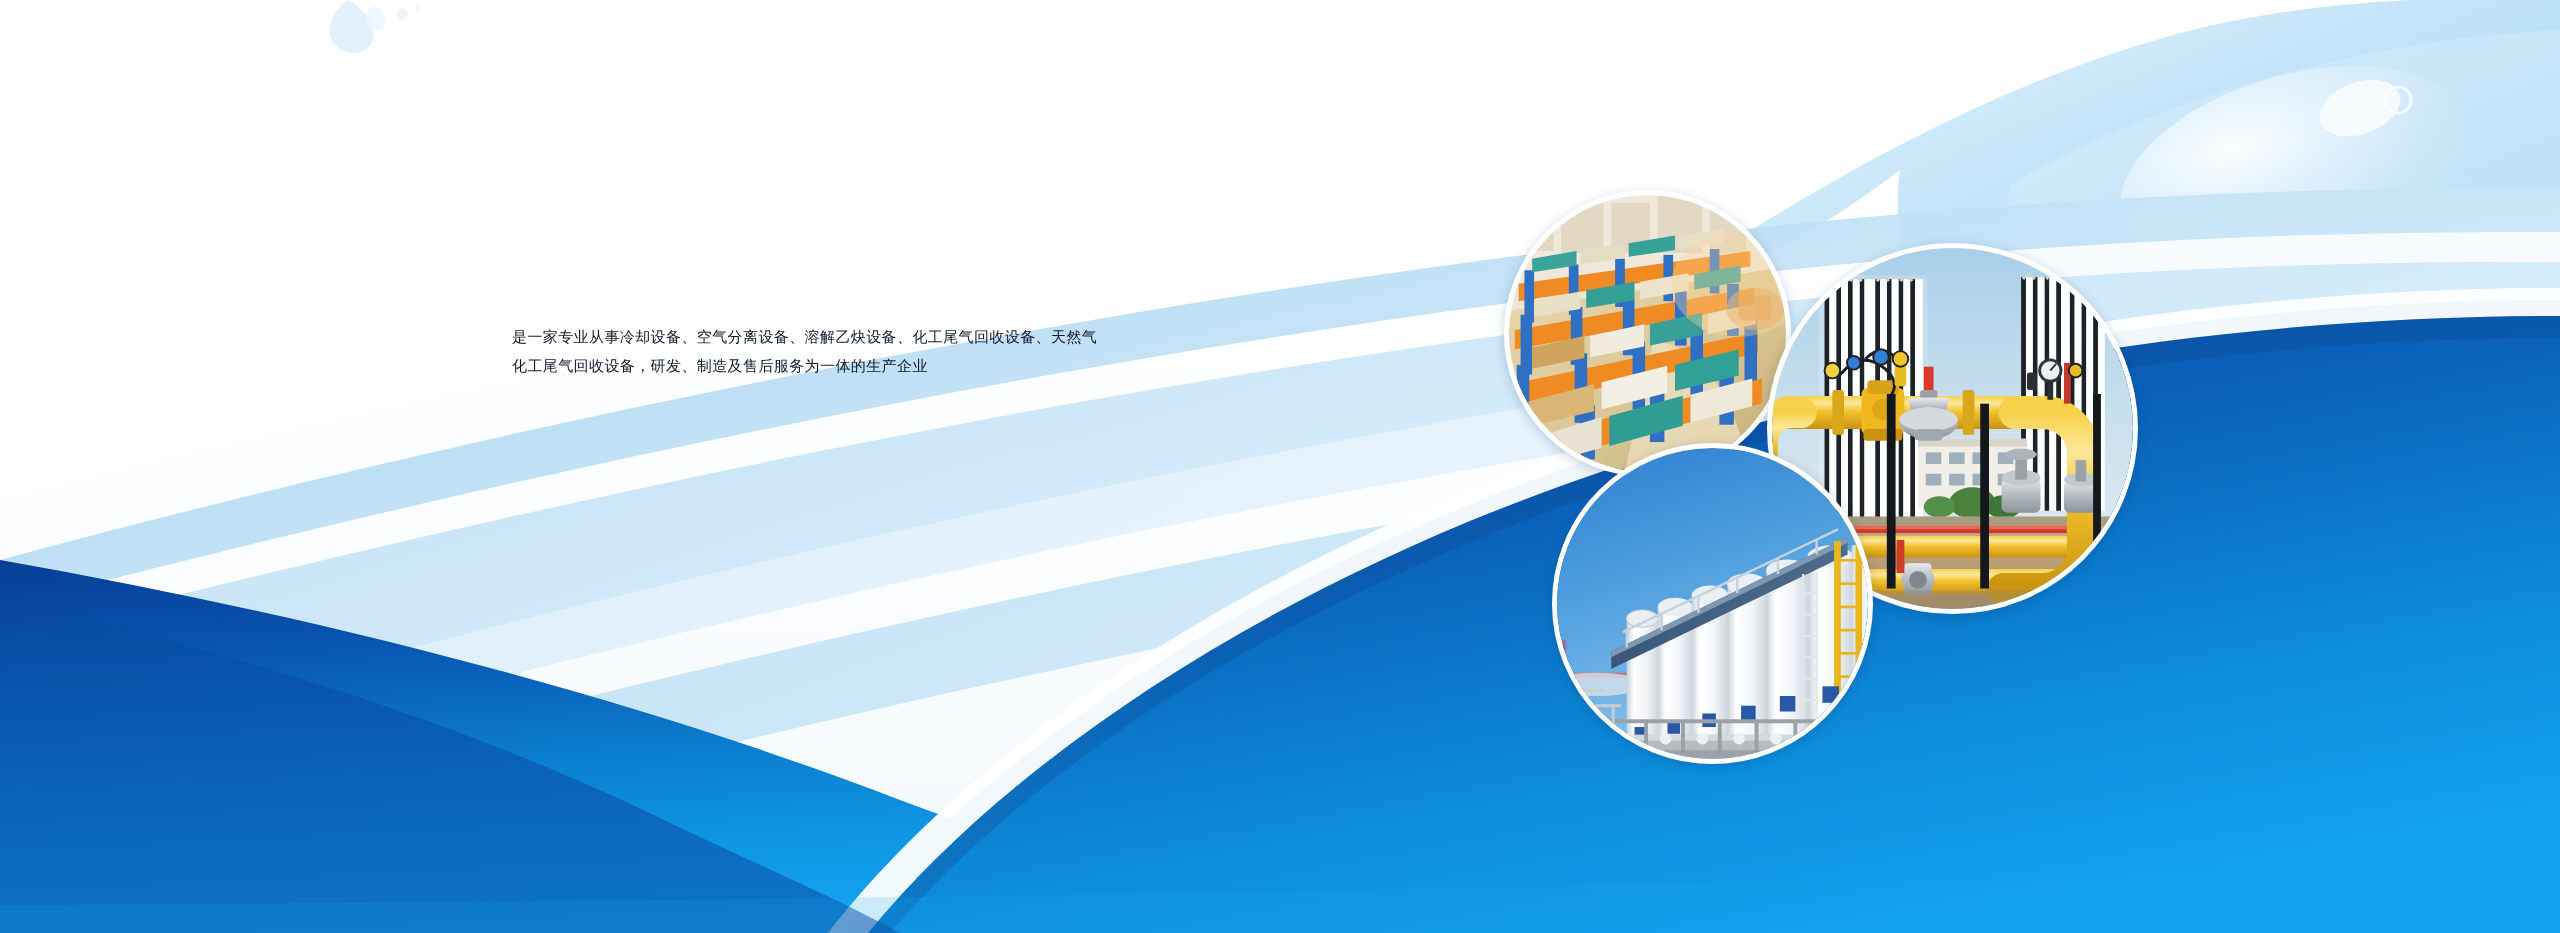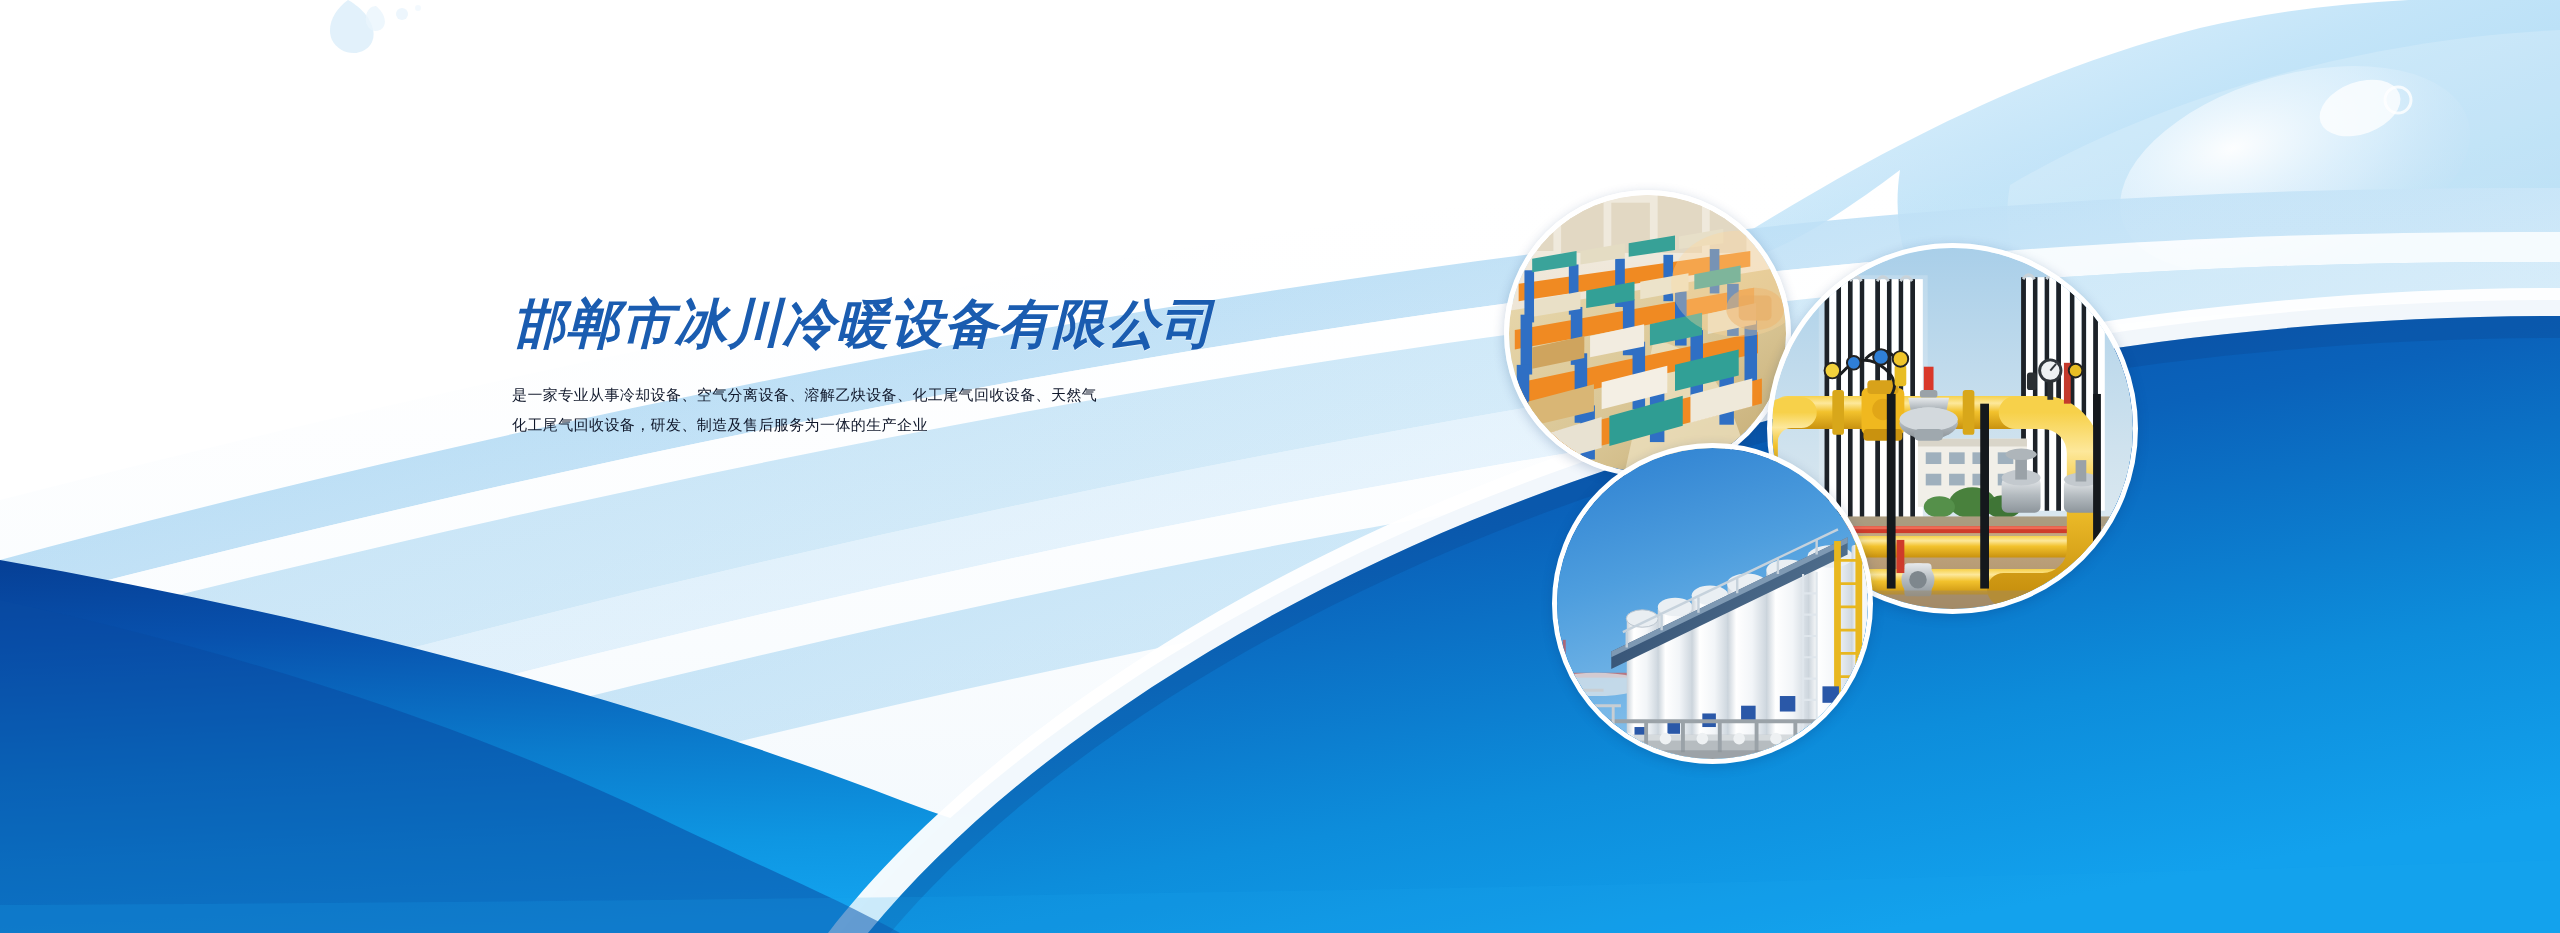--- a/index.html
+++ b/index.html
@@ -162,21 +162,20 @@
 
     <g opacity=".55" transform="translate(330,0)">
       <path d="M18,0 C36,10 48,28 42,42 C34,58 10,56 2,40 C-4,26 4,10 18,0 Z" fill="#bcdef5" opacity=".8"></path>
       <path d="M46,6 C56,14 58,26 50,30 C42,34 34,26 36,16 C37,10 41,6 46,6 Z" fill="#d8ecfa" opacity=".8"></path>
       <circle cx="72" cy="14" r="6" fill="#cfe7f8" opacity=".7"></circle>
       <circle cx="88" cy="8" r="3" fill="#dff0fb" opacity=".7"></circle>
     </g>
   </svg>
 
   <div id="text-block">
-    <h1 id="company-title">邯郸市冰川冷暖设备有限公司</h1>
     <p id="company-desc">
       <span class="line">是一家专业从事冷却设备、空气分离设备、溶解乙炔设备、化工尾气回收设备、天然气</span>
       <span class="line">化工尾气回收设备，研发、制造及售后服务为一体的生产企业</span>
     </p>
   </div>
 
   <div class="photo-circle" id="circle-warehouse">
     <div class="photo-inner">
       <svg viewBox="0 0 287 287" preserveAspectRatio="xMidYMid slice" xmlns="http://www.w3.org/2000/svg">
         <defs>

